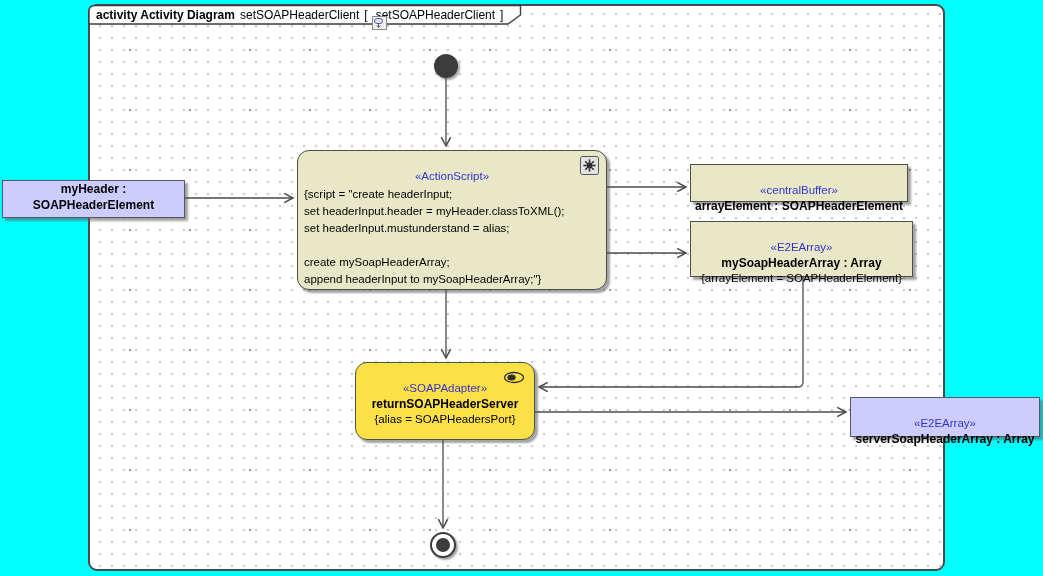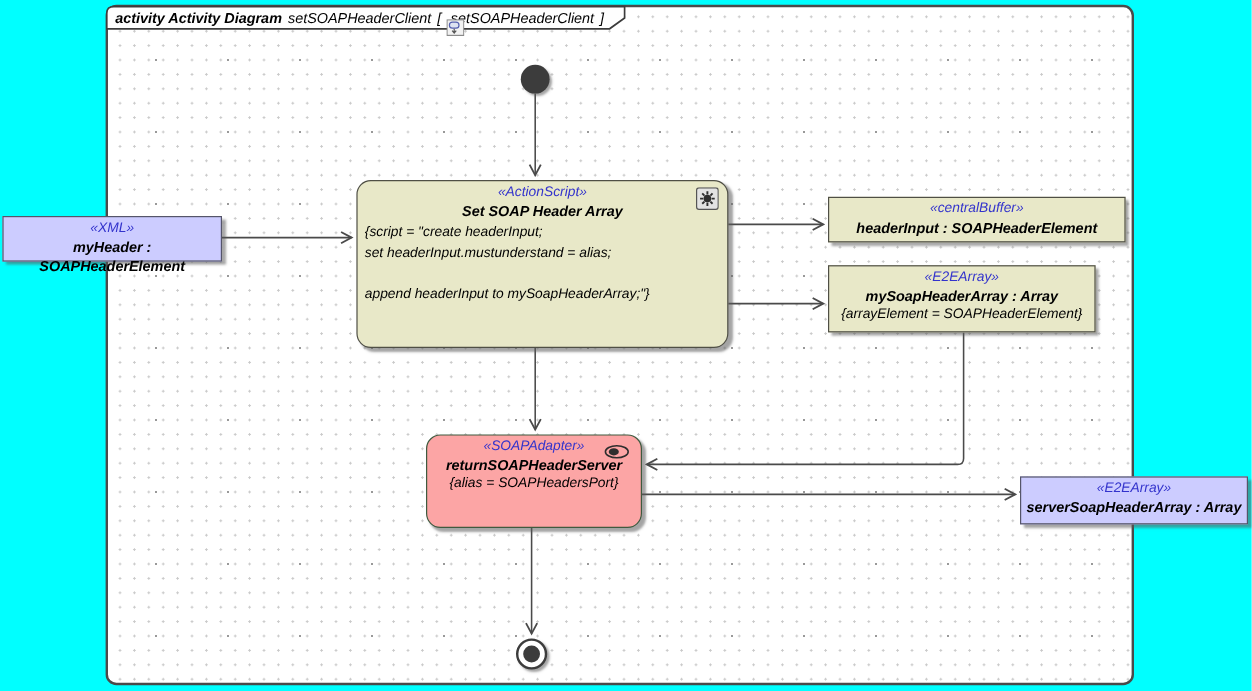--- a/index.html
+++ b/index.html
@@ -1,42 +1,42 @@
 <!DOCTYPE html>
 <html><head>
 <meta charset="utf-8">
 <style>
   html,body{margin:0;padding:0;}
   #page{position:relative;width:1043px;height:576px;background:#00ffff;overflow:hidden;
-        font-family:"Liberation Sans",sans-serif;color:#000;font-style:italic;}
+        font-family:"Liberation Sans",sans-serif;color:#000;}
   
   .frame{position:absolute;left:88px;top:4px;width:857px;height:567px;box-sizing:border-box;
          background-color:#ffffff;
          background-image:radial-gradient(circle,#999 1.1px,transparent 1.1px),
                           radial-gradient(circle,#c9c9c9 0.9px,transparent 0.9px);
          background-size:60px 60px,12px 12px;
          background-position:10px 14px,4px 2px;
          border:2px solid #4a4a4a;border-radius:9px;z-index:1;}
   
   .tab{position:absolute;left:88px;top:4px;width:434px;height:21px;z-index:4;}
   .tab svg{position:absolute;left:0;top:0;}
   .tab-text{position:absolute;left:8px;top:2px;width:420px;height:17px;font-size:12px;
             display:flex;align-items:center;white-space:nowrap;}
   .tab-text .bold{font-weight:bold;}
   .tab-text .sp{margin-left:5px;}
   .tab-icon{display:inline-block;margin:0 4px;position:relative;top:1px;}
   
   .node{position:absolute;box-sizing:border-box;border:1.4px solid #4f4f45;text-align:center;
         box-shadow:3px 3px 2px rgba(90,90,90,0.55);z-index:3;}
-  .stereo{color:#3333cc;font-size:11.5px;line-height:15px;padding-top:2px;}
+  .stereo{color:#3333cc;font-size:11.5px;line-height:15px;padding-top:18px;}
   .nname{font-weight:bold;font-size:12px;line-height:16px;}
   .plain{font-size:11.5px;line-height:15px;text-align:center;}
   .obj{background:#ccccff;border-color:#55556a;}
   .act{background:#e8e8c8;border-radius:12px;}
-  .adapter{background:#fca5a5;border-radius:12px;border-color:#3f5a3f;}
+  .adapter{background:#fde047;border-radius:12px;border-color:#3f5a3f;}
   .script{text-align:left;font-size:11.5px;line-height:17px;padding:2px 6px 0 6px;}
   .script-line{min-height:17px;white-space:nowrap;}
   .corner-icon{position:absolute;top:5px;right:7px;}
   
   .initial{position:absolute;left:434px;top:54px;width:24px;height:24px;border-radius:50%;
            background:#3c3c3c;box-shadow:2px 2px 2px rgba(90,90,90,0.55);z-index:3;}
   .final{position:absolute;left:430px;top:532px;width:22px;height:22px;border-radius:50%;
          border:2px solid #3c3c3c;background:#fff;box-shadow:2px 2px 2px rgba(90,90,90,0.55);z-index:3;}
   .final .dot{position:absolute;left:4px;top:4px;width:14px;height:14px;border-radius:50%;background:#3c3c3c;}
   
@@ -83,54 +83,54 @@
       <path d="M446,290 L446,358" marker-end="url(#arr)"></path>
       <path d="M803,277 L803,382 Q803,387 798,387 L539,387" marker-end="url(#arr)"></path>
       <path d="M535,412 L846,412" marker-end="url(#arr)"></path>
       <path d="M443,440 L443,528" marker-end="url(#arr)"></path>
     </g>
   </svg>
 
   <div class="initial"></div>
 
   <div class="node obj" style="left:2px;top:180px;width:183px;height:38px;">
-    <div class="stereo">«XML»</div>
     <div class="nname">myHeader : SOAPHeaderElement</div>
   </div>
 
   <div class="node act" style="left:297px;top:150px;width:310px;height:140px;">
     <div class="stereo">«ActionScript»</div>
-    <div class="nname">Set SOAP Header Array</div>
     <div class="script">
       <div class="script-line">{script = "create headerInput;</div>
+      <div class="script-line">set headerInput.header = myHeader.classToXML();</div>
       <div class="script-line">set headerInput.mustunderstand = alias;</div>
       <div class="script-line"></div>
+      <div class="script-line">create mySoapHeaderArray;</div>
       <div class="script-line">append headerInput to mySoapHeaderArray;"}</div>
     </div>
     <span class="corner-icon">
       <svg width="19" height="19">
         <rect x="0.5" y="0.5" width="18" height="18" rx="2" fill="#e3e3e3" stroke="#555"></rect>
         <circle cx="9.5" cy="9.5" r="3.2" fill="#2e2e2e"></circle>
         <g stroke="#2e2e2e" stroke-width="1.6">
           <line x1="9.5" y1="3.4" x2="9.5" y2="6"></line>
             <line x1="9.5" y1="13" x2="9.5" y2="15.6"></line>
           <line x1="3.4" y1="9.5" x2="6" y2="9.5"></line>
             <line x1="13" y1="9.5" x2="15.6" y2="9.5"></line>
           <line x1="5.2" y1="5.2" x2="7" y2="7"></line>
             <line x1="12" y1="12" x2="13.8" y2="13.8"></line>
           <line x1="13.8" y1="5.2" x2="12" y2="7"></line>
             <line x1="7" y1="12" x2="5.2" y2="13.8"></line>
         </g>
       </svg>
     </span>
   </div>
 
-  <div class="node act" style="left:690px;top:164px;width:248px;height:38px;border-radius:0;">
+  <div class="node act" style="left:690px;top:164px;width:218px;height:38px;border-radius:0;">
     <div class="stereo">«centralBuffer»</div>
-    <div class="nname">headerInput : SOAPHeaderElement</div>
+    <div class="nname">arrayElement : SOAPHeaderElement</div>
   </div>
 
   <div class="node act" style="left:690px;top:221px;width:223px;height:56px;border-radius:0;">
     <div class="stereo">«E2EArray»</div>
     <div class="nname">mySoapHeaderArray : Array</div>
     <div class="plain">{arrayElement = SOAPHeaderElement}</div>
   </div>
 
   <div class="node adapter" style="left:355px;top:362px;width:180px;height:78px;">
     <div class="stereo">«SOAPAdapter»</div>

